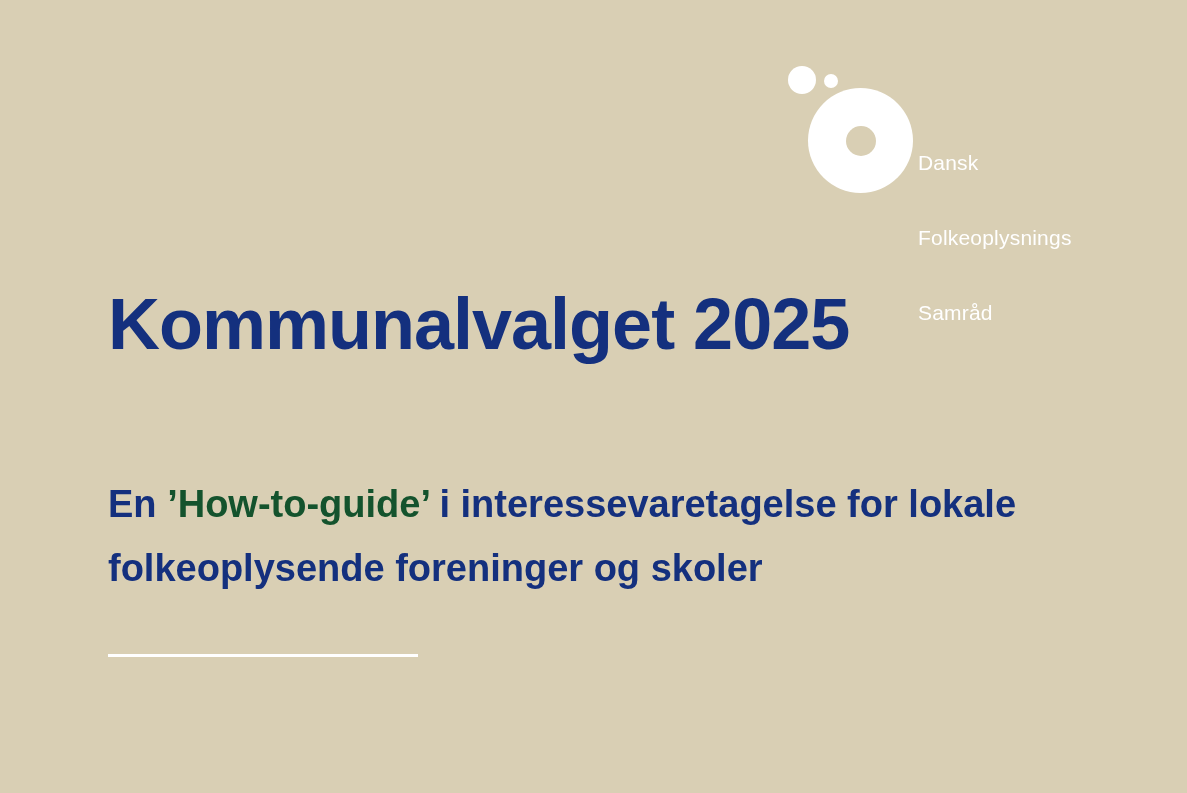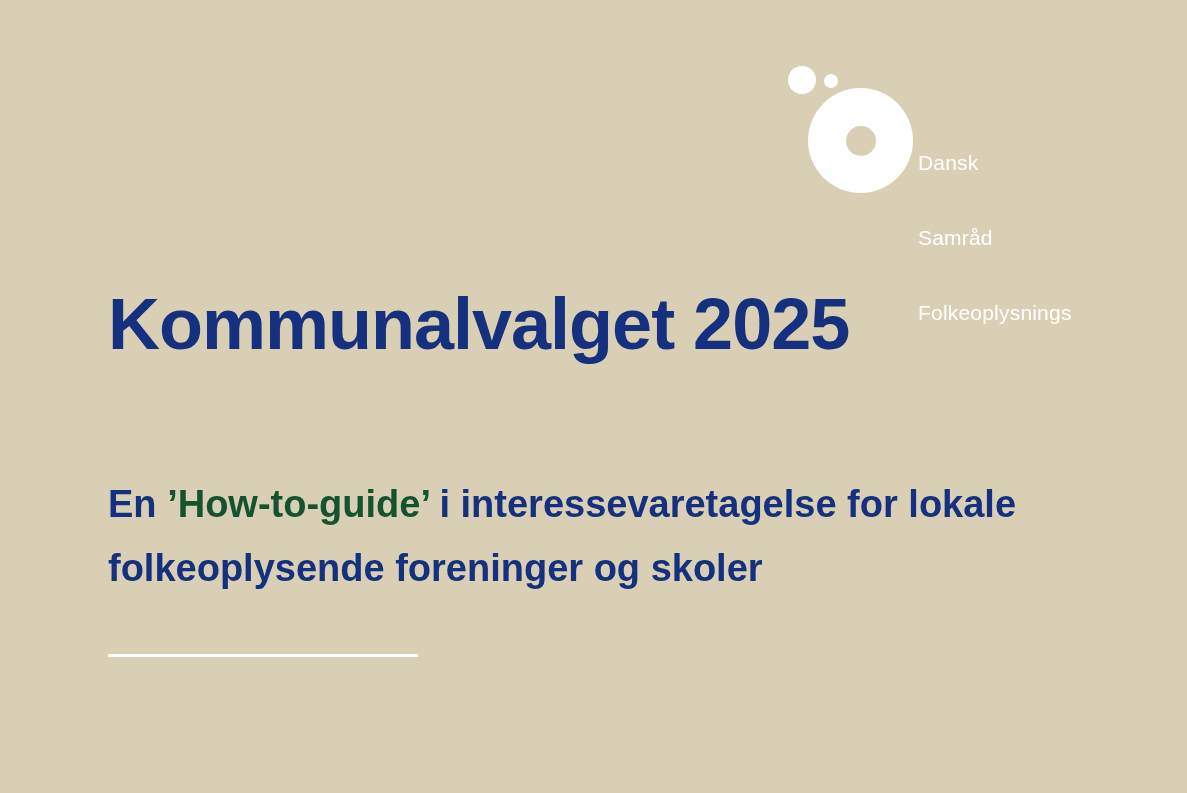--- a/index.html
+++ b/index.html
@@ -130,22 +130,22 @@
 
   <div class="logo-block">
     <div class="logo-mark">
       <div class="logo-dot-big"></div>
       <div class="logo-dot-small"></div>
       <div class="logo-ring"></div>
       <div class="logo-ring-hole"></div>
     </div>
     <div class="logo-text">
       <div>Dansk</div>
+      <div>Folkeoplysnings</div>
       <div>Samråd</div>
-      <div>Folkeoplysnings</div>
     </div>
   </div>
 
   <h1 class="title">Kommunalvalget 2025</h1>
 
   <div class="subtitle">
     <span>En </span><span class="accent">’How-to-guide’</span><span> i interessevaretagelse for lokale folkeoplysende foreninger og skoler</span>
   </div>
 
   <div class="rule"></div>

